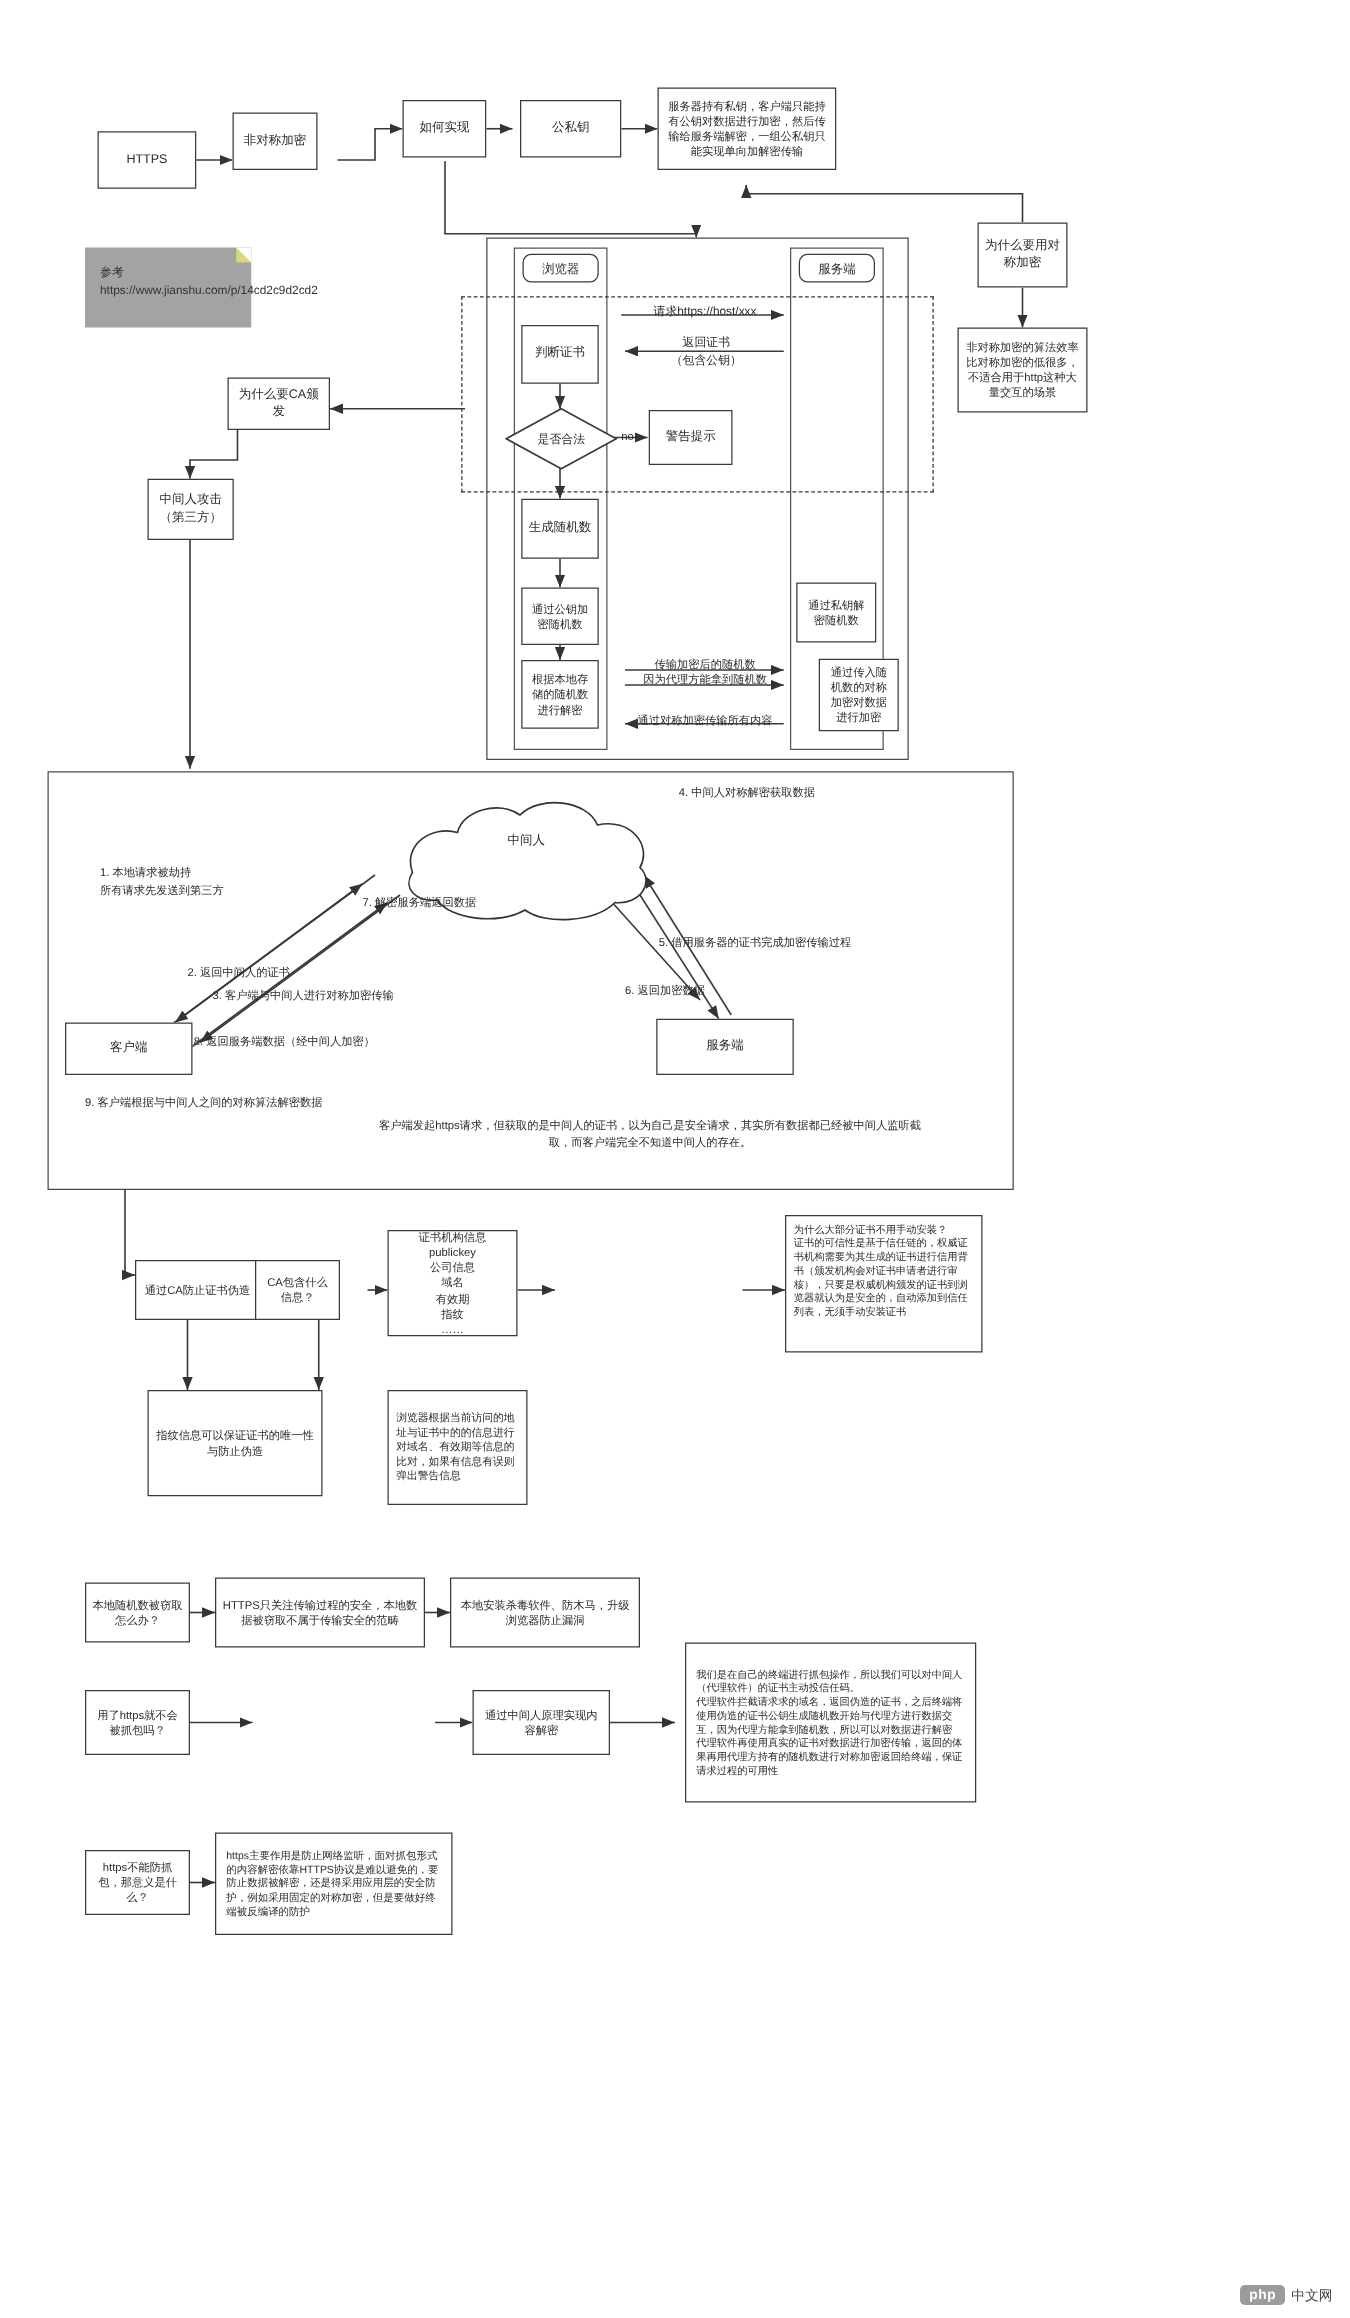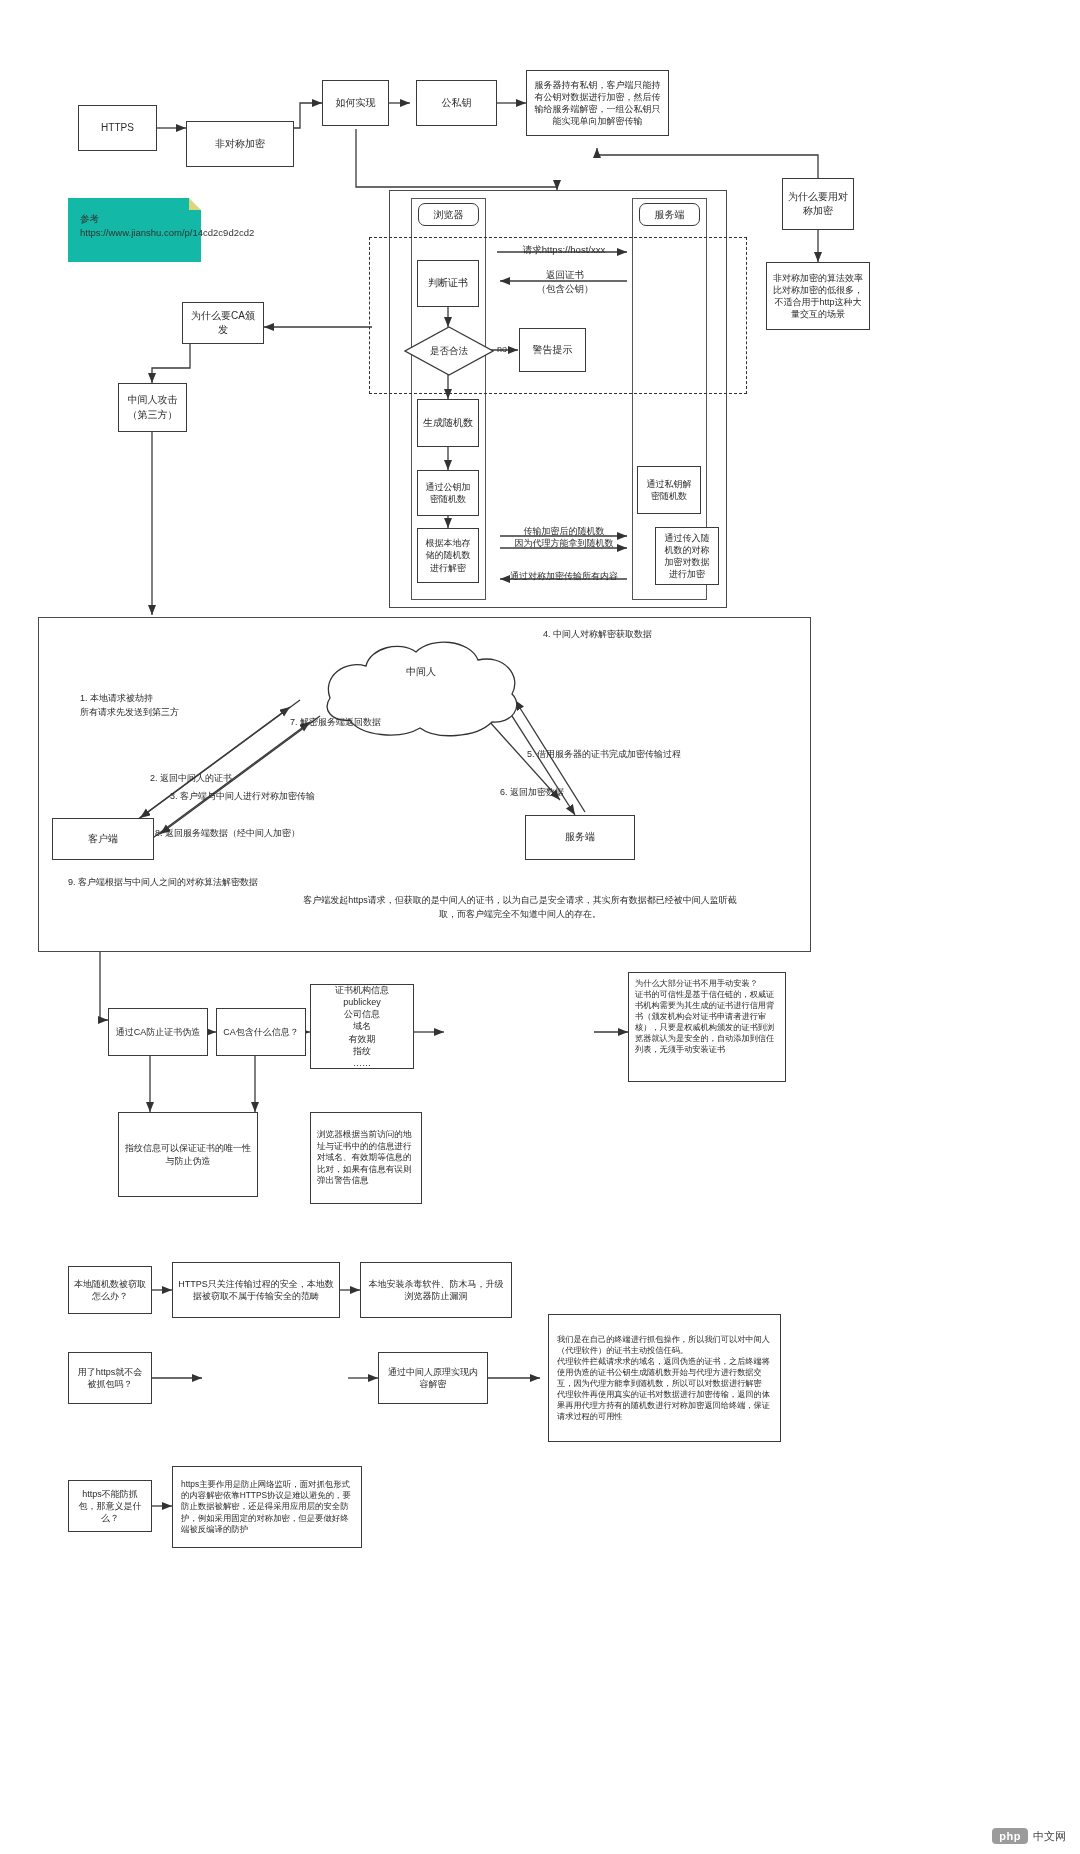--- a/index.html
+++ b/index.html
@@ -6,21 +6,21 @@
   body{font-family:"Liberation Sans","DejaVu Sans",sans-serif;}
   #page{position:relative;width:1080px;height:1854px;background:#fff;overflow:hidden;}
   svg{position:absolute;left:0;top:0;}
   .bx{position:absolute;box-sizing:border-box;border:1.3px solid #3a3a3a;background:#fff;
       display:flex;align-items:center;justify-content:center;text-align:center;
       color:#2b2b2b;font-size:10px;line-height:1.45;padding:3px 5px;}
   .bx.tight{line-height:1.35;}
   .lbl{position:absolute;color:#2b2b2b;font-size:9.5px;line-height:1.5;text-align:center;
        white-space:pre-line;}
   .lbl.left{text-align:left;}
-  .note{position:absolute;background:#14b8a6;color:#333;font-size:9.5px;line-height:1.5;
+  .note{position:absolute;background:#a3a3a3;color:#333;font-size:9.5px;line-height:1.5;
         padding:14px 10px 10px 12px;box-sizing:border-box;text-align:left;white-space:pre-line;}
   .note:after{content:"";position:absolute;right:0;top:0;border-width:0 12px 12px 0;
         border-style:solid;border-color:#fff #fff #d8d77e #d8d77e;}
   .grp{position:absolute;box-sizing:border-box;border:1.3px solid #4a4a4a;background:transparent;}
   .grp2{position:absolute;box-sizing:border-box;border:1.2px solid #555;background:transparent;}
   .dash{position:absolute;box-sizing:border-box;border:1.6px dashed #333;background:transparent;}
   .rnd{position:absolute;box-sizing:border-box;border:1.3px solid #3a3a3a;background:#fff;
        border-radius:7px;display:flex;align-items:center;justify-content:center;font-size:10px;color:#2b2b2b;}
   .diamond{position:absolute;}
   .cloudtxt{position:absolute;font-size:10px;color:#2b2b2b;}
@@ -113,21 +113,21 @@
       <path d="M152,1378 L202,1378" marker-end="url(#ah)"></path>
       <path d="M348,1378 L378,1378" marker-end="url(#ah)"></path>
       <path d="M488,1378 L540,1378" marker-end="url(#ah)"></path>
 
       <path d="M152,1506 L172,1506" marker-end="url(#ah)"></path>
     </g>
   </svg>
 
   <div class="bx" style="left:78px;top:105px;width:79px;height:46px;">HTTPS</div>
 
-  <div class="bx" style="left:186px;top:121px;width:108px;height:46px;">非对称加密</div>
+  <div class="bx" style="left:186px;top:90px;width:68px;height:46px;">非对称加密</div>
 
   <div class="bx" style="left:322px;top:80px;width:67px;height:46px;">如何实现</div>
 
   <div class="bx" style="left:416px;top:80px;width:81px;height:46px;">公私钥</div>
 
   <div class="bx tight" style="left:526px;top:70px;width:143px;height:66px;font-size:9px;">服务器持有私钥，客户端只能持有公钥对数据进行加密，然后传输给服务端解密，一组公私钥只能实现单向加解密传输</div>
 
   <div class="bx" style="left:782px;top:178px;width:72px;height:52px;">为什么要用对称加密</div>
 
   <div class="bx tight" style="left:766px;top:262px;width:104px;height:68px;font-size:9px;">非对称加密的算法效率比对称加密的低很多，不适合用于http这种大量交互的场景</div>
@@ -197,21 +197,21 @@
   <div class="lbl left" style="left:543px;top:628px;width:200px;font-size:9px;">4. 中间人对称解密获取数据</div>
   <div class="lbl left" style="left:527px;top:748px;width:260px;font-size:9px;">5. 借用服务器的证书完成加密传输过程</div>
   <div class="lbl left" style="left:500px;top:786px;width:130px;font-size:9px;">6. 返回加密数据</div>
   <div class="lbl left" style="left:290px;top:716px;width:180px;font-size:9px;">7. 解密服务端返回数据</div>
   <div class="lbl left" style="left:155px;top:827px;width:215px;font-size:9px;">8. 返回服务端数据（经中间人加密）</div>
   <div class="lbl left" style="left:68px;top:876px;width:280px;font-size:9px;">9. 客户端根据与中间人之间的对称算法解密数据</div>
   <div class="lbl" style="left:300px;top:893px;width:440px;font-size:9px;line-height:1.6;">客户端发起https请求，但获取的是中间人的证书，以为自己是安全请求，其实所有数据都已经被中间人监听截取，而客户端完全不知道中间人的存在。</div>
 
   <div class="bx tight" style="left:108px;top:1008px;width:100px;height:48px;font-size:9px;">通过CA防止证书伪造</div>
 
-  <div class="bx tight" style="left:216px;top:1008px;width:90px;height:48px;font-size:9px;">CA包含什么信息？</div>
+  <div class="bx tight" style="left:204px;top:1008px;width:68px;height:48px;font-size:9px;">CA包含什么信息？</div>
 
   <div class="bx tight" style="left:310px;top:984px;width:104px;height:85px;font-size:9px;white-space:pre-line;">证书机构信息
 publickey
 公司信息
 域名
 有效期
 指纹
 ……</div>
 
 

